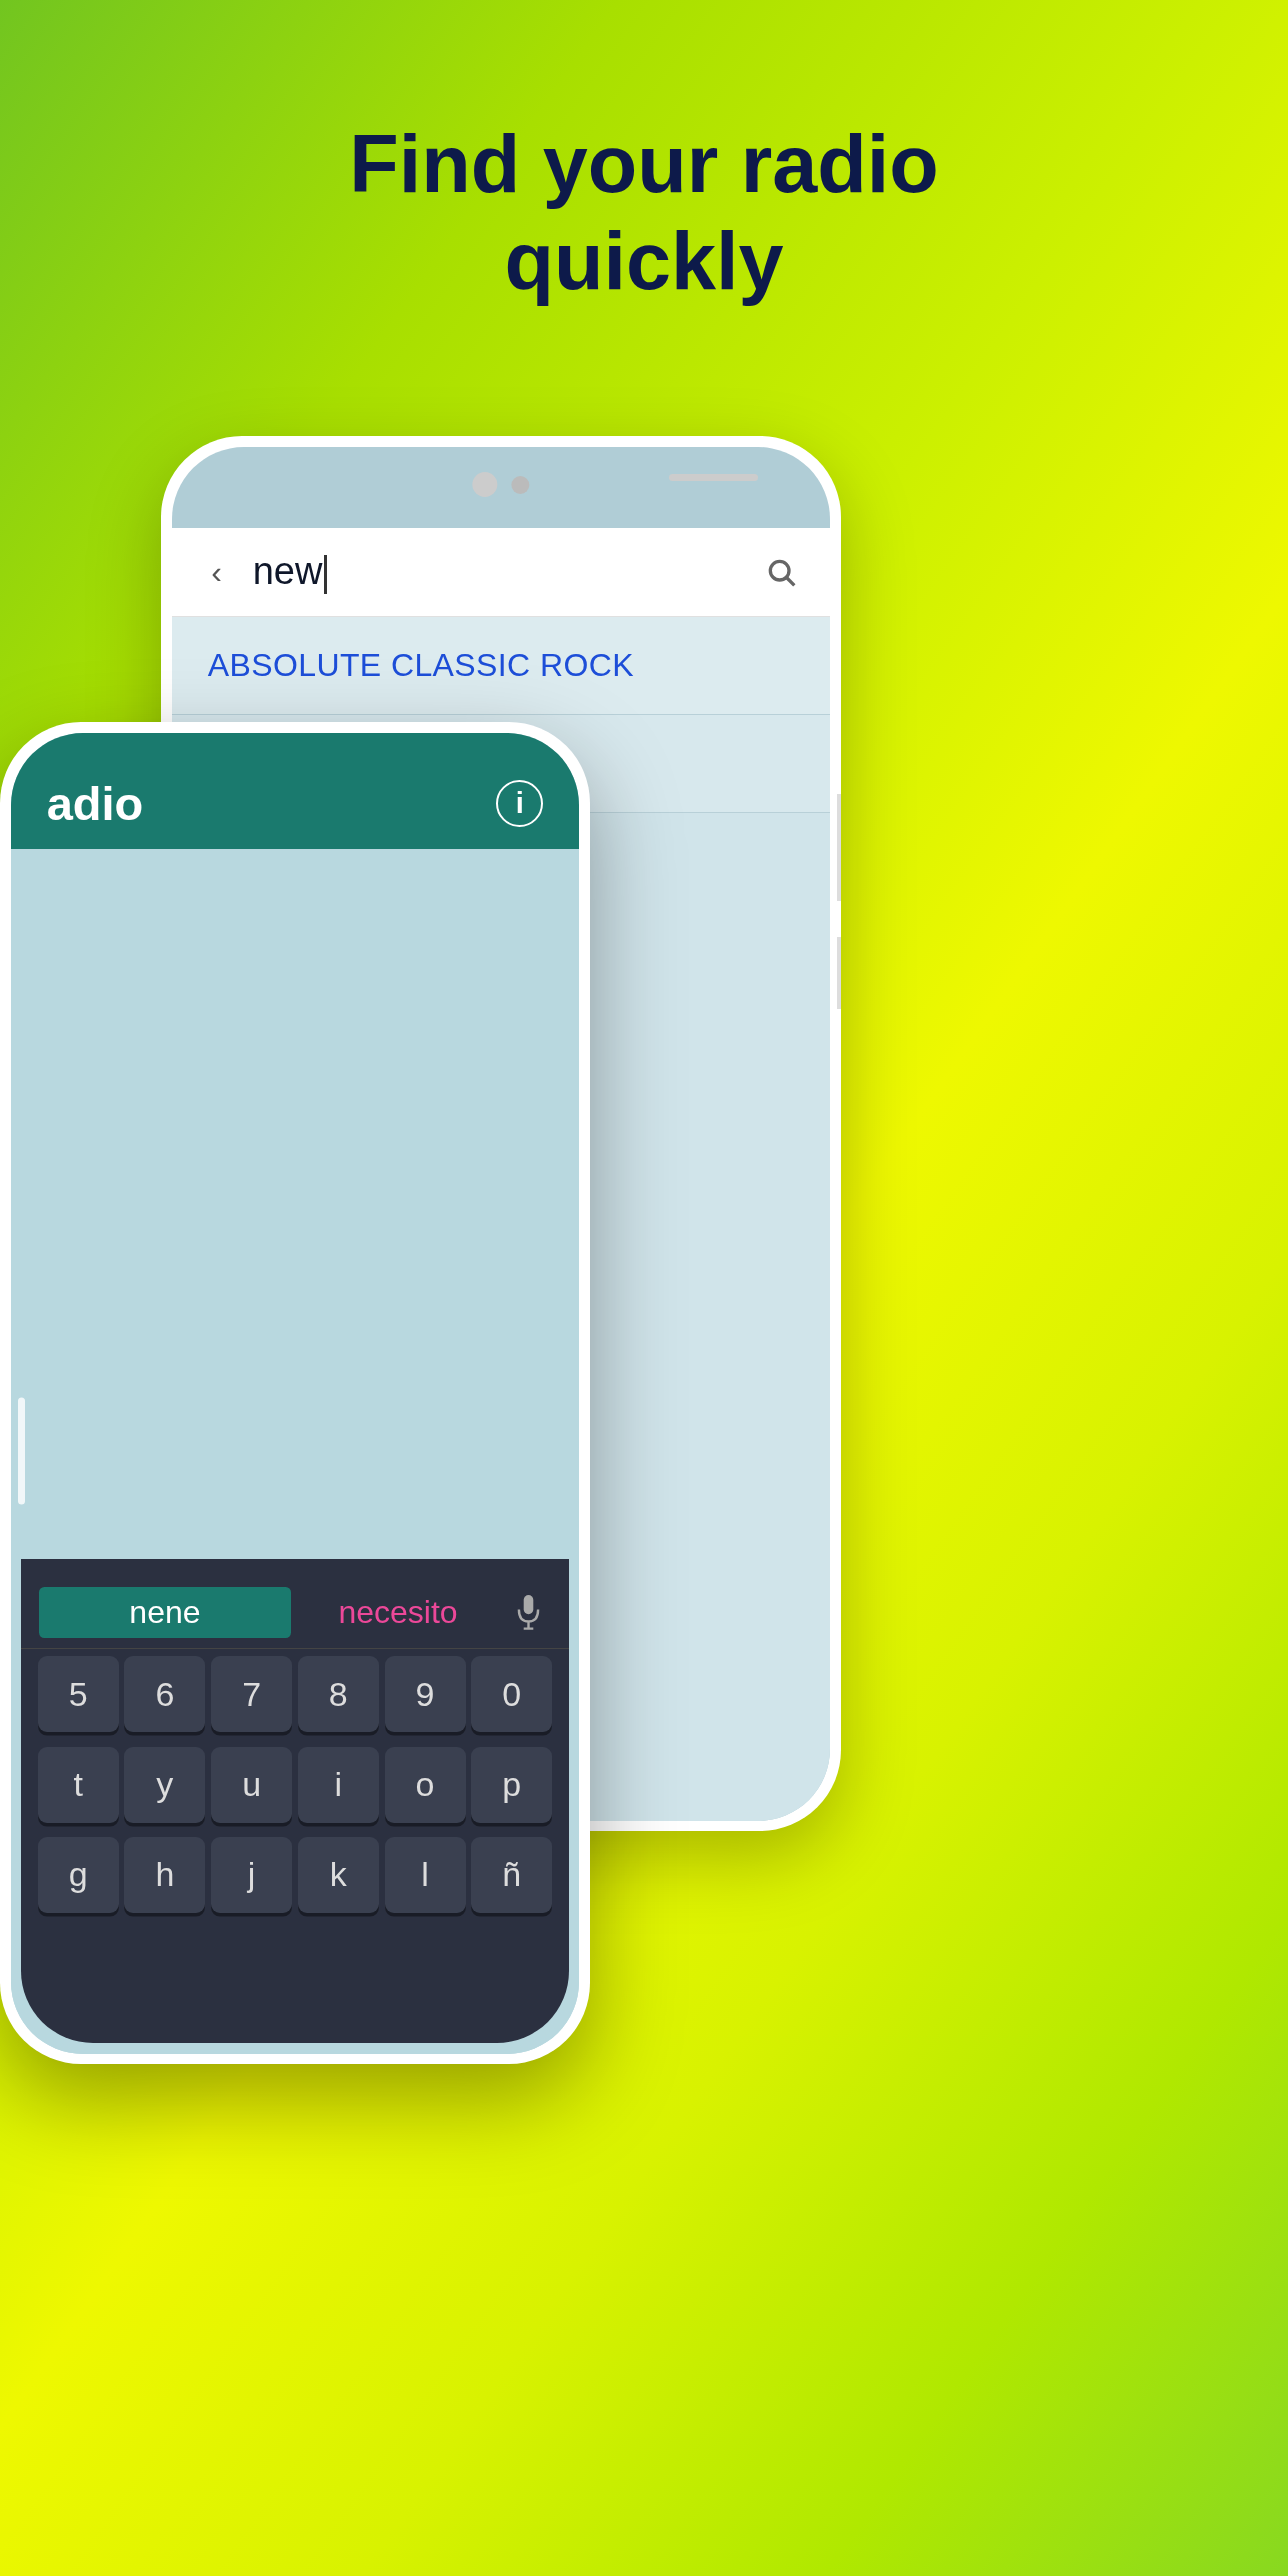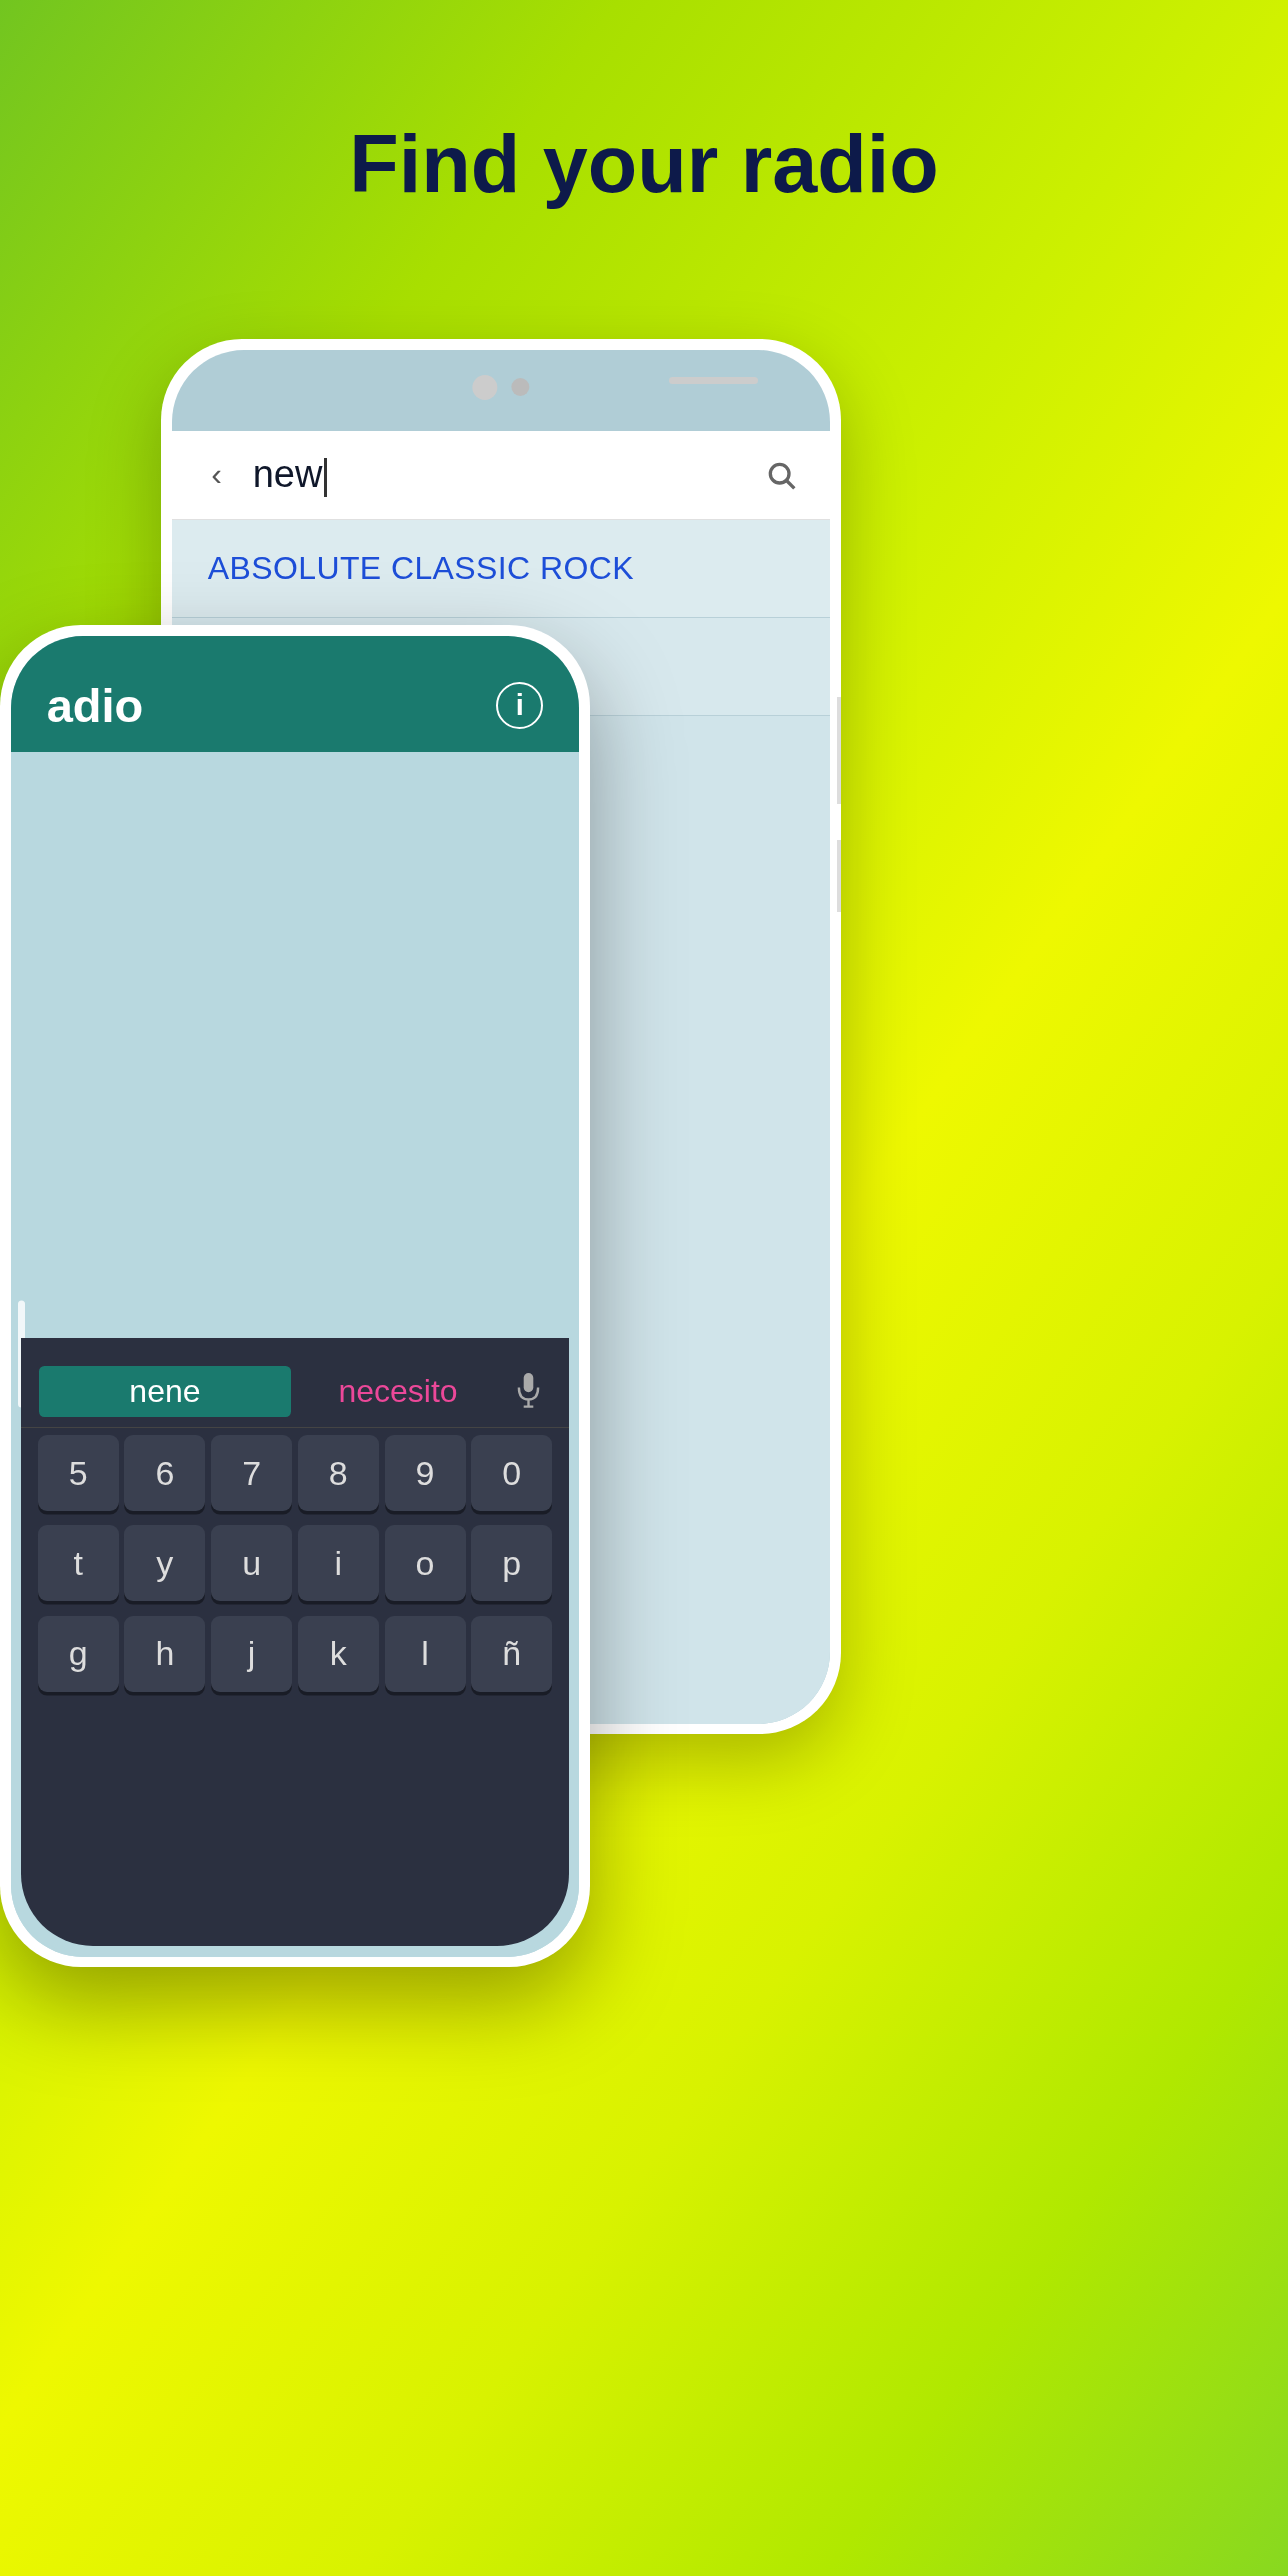--- a/index.html
+++ b/index.html
@@ -307,21 +307,21 @@
       background: rgba(255,255,255,0.8);
       border-radius: 3.6px;
     }
 
     
     .keyboard-area {
       position: absolute;
       bottom: 10.7px;
       left: 10.7px;
       right: 10.7px;
-      height: 608px;
+      height: 484px;
       background: #2b3040;
       border-radius: 0 0 72px 72px;
       padding-top: 18px;
       overflow: hidden;
     }
 
     .keyboard-suggestions {
       display: flex;
       align-items: center;
       height: 72px;
@@ -377,20 +377,21 @@
 </head>
 <body>
 
 <div class="hero-bg"></div>
 
 <div class="content">
 
   <div class="header-text">
     <div class="subtitle" style="color: rgb(13, 26, 74);">
       <span>Find your radio</span><br>
+      <span>quickly</span>
     </div>
   </div>
 
   <div class="phones-container">
 
     <div class="phone-back">
       <div class="phone-back-inner">
 
         <div class="phone-back-notch">
           <div class="camera-dot"></div>

